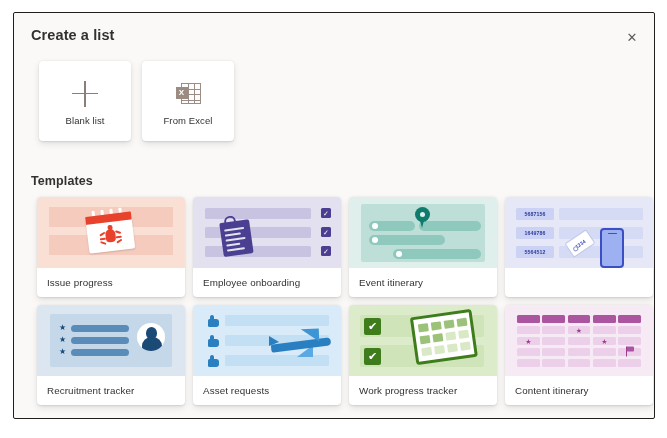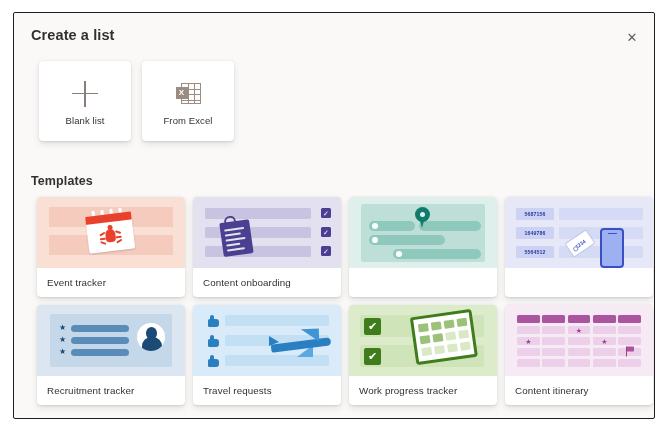--- a/index.html
+++ b/index.html
@@ -554,60 +554,61 @@
             <div class="bug-head"></div>
             <div class="bug-body"></div>
             <div class="bug-leg" style="left:12px;top:23px;transform:rotate(-25deg)"></div>
             <div class="bug-leg" style="left:12px;top:28px;"></div>
             <div class="bug-leg" style="left:12px;top:32px;transform:rotate(25deg)"></div>
             <div class="bug-leg" style="left:28px;top:23px;transform:rotate(25deg)"></div>
             <div class="bug-leg" style="left:28px;top:28px;"></div>
             <div class="bug-leg" style="left:28px;top:32px;transform:rotate(-25deg)"></div>
           </div>
         </div>
-        <div class="template-name">Event tracker</div>
+        <div class="template-name">Issue progress</div>
       </div>
 
       <div class="template-card">
         <div class="template-art art-onboard">
           <div class="row r1"></div>
             <div class="row r2"></div>
             <div class="row r3"></div>
           <div class="chk c1">✓</div>
           <div class="chk c2">✓</div>
           <div class="chk c3">✓</div>
           <div class="clipboard">
             <div class="board"></div>
             <div class="clip"></div>
             <div class="line l1"></div>
               <div class="line l2"></div>
             <div class="line l3"></div>
               <div class="line l4"></div>
               <div class="line l5"></div>
           </div>
         </div>
-        <div class="template-name">Content onboarding</div>
+        <div class="template-name">Employee onboarding</div>
       </div>
 
       <div class="template-card">
         <div class="template-art art-event">
           <div class="panel"></div>
           <div class="bar e1"></div>
             <div class="bar e2"></div>
           <div class="bar e3"></div>
             <div class="bar e4"></div>
           <div class="dot d1"></div>
             <div class="dot d2"></div>
             <div class="dot d3"></div>
           <div class="map-pin">
             <div class="tip"></div>
               <div class="head"></div>
               <div class="hole"></div>
           </div>
         </div>
+        <div class="template-name">Event itinerary</div>
       </div>
 
       <div class="template-card">
         <div class="template-art art-asset">
           <div class="idbox r1">5687156</div>
           <div class="valbox r1"></div>
           <div class="idbox r2">1649786</div>
           <div class="valbox r2"></div>
           <div class="idbox r3">5564512</div>
           <div class="valbox r3"></div>
@@ -652,21 +653,21 @@
               <div class="up"></div>
               <div class="palm"></div>
             </div>
           <div class="plane">
             <div class="wing-bot"></div>
             <div class="fuse"></div>
             <div class="wing-top"></div>
             <div class="tail"></div>
           </div>
         </div>
-        <div class="template-name">Travel requests</div>
+        <div class="template-name">Asset requests</div>
       </div>
 
       <div class="template-card">
         <div class="template-art art-work">
           <div class="wband wb1"></div>
             <div class="wband wb2"></div>
           <div class="checkbox cb1">✔</div>
           <div class="checkbox cb2">✔</div>
           <div class="wcal">
             <div class="frame"></div>

